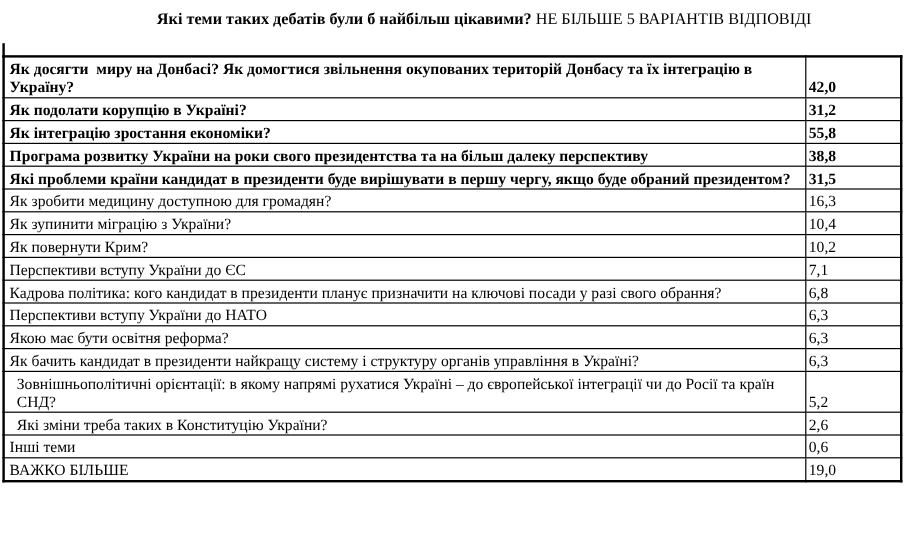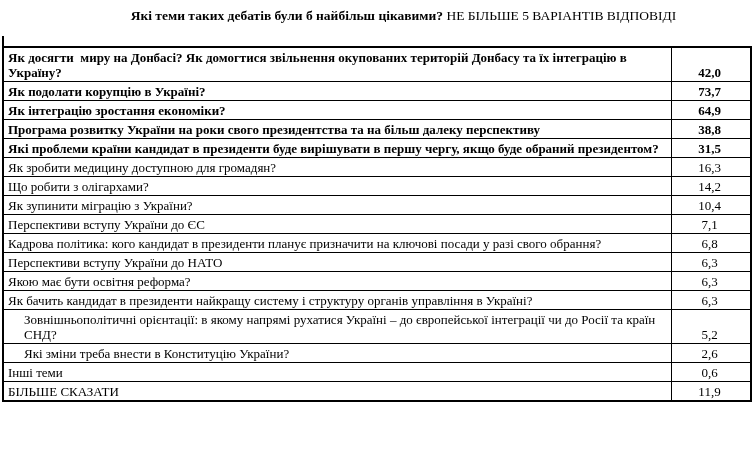--- a/index.html
+++ b/index.html
@@ -51,25 +51,25 @@
     font-size: 13px;
     line-height: 15px;
     vertical-align: bottom;
     overflow: hidden;
   }
   td.q {
     padding: 2px 4px 1px 4px;
     white-space: pre-wrap;
     border-radius: 12px;
   }
-  td.q.indent { padding-left: 20px; }
+  td.q.indent { padding-left: 10px; }
   td.v {
     width: 71px;
     padding: 2px 5px 1px 2px;
-    text-align: center;
+    text-align: left;
     vertical-align: bottom;
   }
   tr.bold td { font-weight: bold; }
 </style>
 </head>
 <body>
 
 <div class="title">
   <span class="t-bold">Які теми таких дебатів були б найбільш цікавими?</span>
   <span class="t-note">НЕ БІЛЬШЕ 5 ВАРІАНТІВ ВІДПОВІДІ</span>
@@ -78,45 +78,45 @@
 <div class="stub-line"></div>
 
 <table class="results">
   <tbody id="tbody">
       <tr class="bold">
         <td class="q">Як досягти  миру на Донбасі? Як домогтися звільнення окупованих територій Донбасу та їх інтеграцію в Україну?</td>
         <td class="v">42,0</td>
       </tr>
       <tr class="bold">
         <td class="q">Як подолати корупцію в Україні?</td>
-        <td class="v">73,7</td>
+        <td class="v">31,2</td>
       </tr>
       <tr class="bold">
         <td class="q">Як інтеграцію зростання економіки?</td>
-        <td class="v">64,9</td>
+        <td class="v">55,8</td>
       </tr>
       <tr class="bold">
         <td class="q">Програма розвитку України на роки свого президентства та на більш далеку перспективу</td>
         <td class="v">38,8</td>
       </tr>
       <tr class="bold">
         <td class="q">Які проблеми країни кандидат в президенти буде вирішувати в першу чергу, якщо буде обраний президентом?</td>
         <td class="v">31,5</td>
       </tr>
       <tr>
         <td class="q">Як зробити медицину доступною для громадян?</td>
         <td class="v">16,3</td>
       </tr>
       <tr>
-        <td class="q">Що робити з олігархами?</td>
-        <td class="v">14,2</td>
+        <td class="q">Як зупинити міграцію з України?</td>
+        <td class="v">10,4</td>
       </tr>
       <tr>
-        <td class="q">Як зупинити міграцію з України?</td>
-        <td class="v">10,4</td>
+        <td class="q">Як повернути Крим?</td>
+        <td class="v">10,2</td>
       </tr>
       <tr>
         <td class="q">Перспективи вступу України до ЄС</td>
         <td class="v">7,1</td>
       </tr>
       <tr>
         <td class="q">Кадрова політика: кого кандидат в президенти планує призначити на ключові посади у разі свого обрання?</td>
         <td class="v">6,8</td>
       </tr>
       <tr>
@@ -129,25 +129,25 @@
       </tr>
       <tr>
         <td class="q">Як бачить кандидат в президенти найкращу систему і структуру органів управління в Україні?</td>
         <td class="v">6,3</td>
       </tr>
       <tr>
         <td class="q indent">Зовнішньополітичні орієнтації: в якому напрямі рухатися Україні – до європейської інтеграції чи до Росії та країн СНД?</td>
         <td class="v">5,2</td>
       </tr>
       <tr>
-        <td class="q indent">Які зміни треба внести в Конституцію України?</td>
+        <td class="q indent">Які зміни треба таких в Конституцію України?</td>
         <td class="v">2,6</td>
       </tr>
       <tr>
         <td class="q">Інші теми</td>
         <td class="v">0,6</td>
       </tr>
       <tr>
-        <td class="q">БІЛЬШЕ СКАЗАТИ</td>
-        <td class="v">11,9</td>
+        <td class="q">ВАЖКО БІЛЬШЕ</td>
+        <td class="v">19,0</td>
       </tr>
     </tbody>
 </table>
 
 </body></html>

